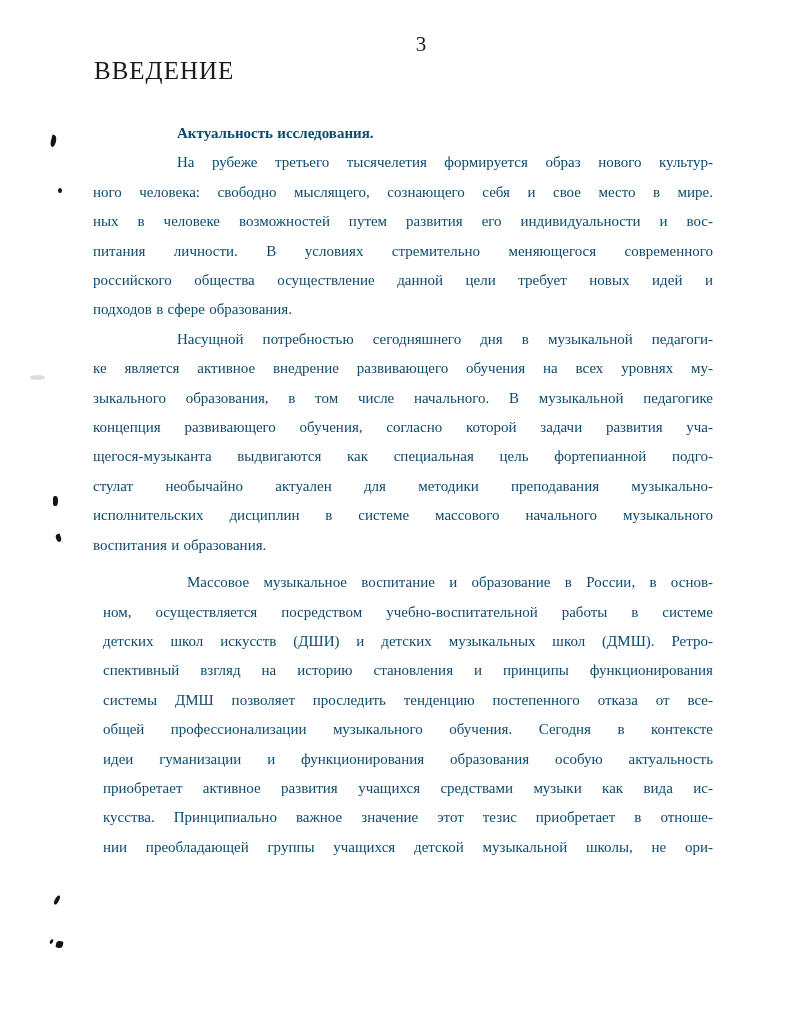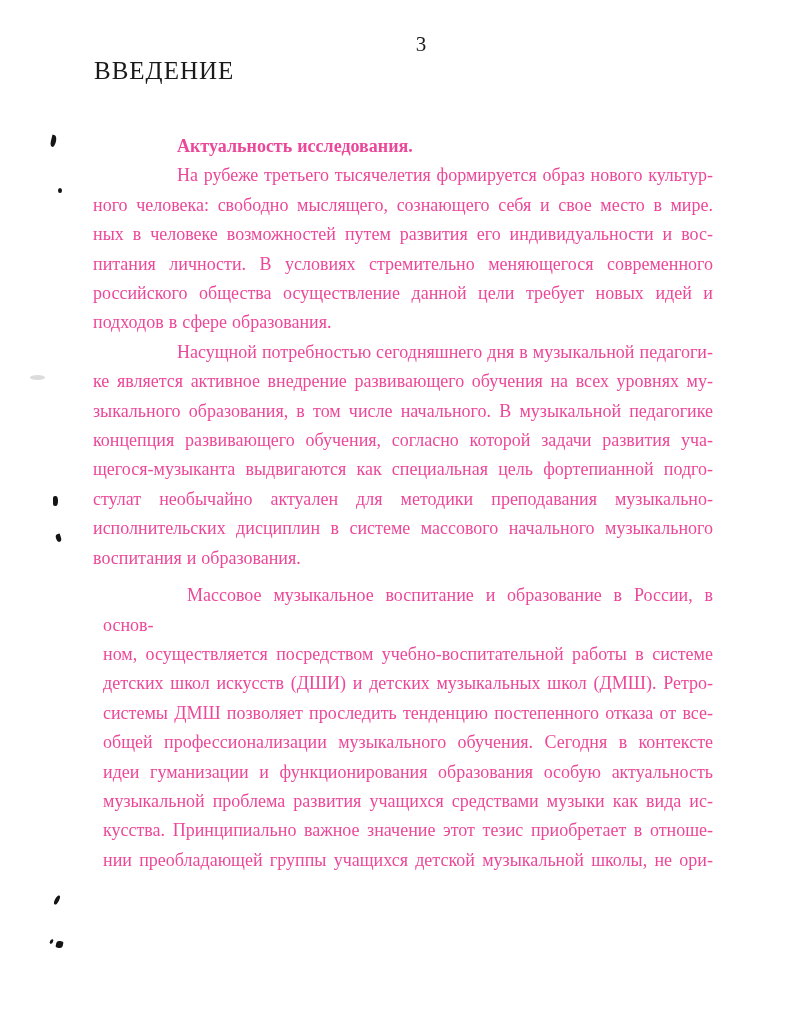--- a/index.html
+++ b/index.html
@@ -34,24 +34,24 @@
     margin: 0;
     font-size: 25px;
     font-weight: 500;
     letter-spacing: 1px;
     line-height: 30px;
     color: #1a1a1a;
   }
   .doc-body {
     position: absolute;
     left: 93px;
-    top: 132px;
+    top: 119px;
     width: 620px;
-    font-size: 18px;
-    color: #ec4899;
+    font-size: 15px;
+    color: #0c4a6e;
   }
   .para { margin: 0; }
   .para.spaced { margin-top: 8px; margin-left: 10px; }
   .line {
     line-height: 29.4px;
     text-align: justify;
     text-align-last: justify;
     white-space: normal;
     word-spacing: 0.5px;
   }
@@ -98,24 +98,25 @@
       <div class="line">щегося-музыканта выдвигаются как специальная цель фортепианной подго-</div>
       <div class="line">стулат необычайно актуален для методики преподавания музыкально-</div>
       <div class="line">исполнительских дисциплин в системе массового начального музыкального</div>
       <div class="line noj">воспитания и образования.</div>
     </div>
 
     <div class="para spaced">
       <div class="line indent">Массовое музыкальное воспитание и образование в России, в основ-</div>
       <div class="line">ном, осуществляется посредством учебно-воспитательной работы в системе</div>
       <div class="line">детских школ искусств (ДШИ) и детских музыкальных школ (ДМШ). Ретро-</div>
+      <div class="line">спективный взгляд на историю становления и принципы функционирования</div>
       <div class="line">системы ДМШ позволяет проследить тенденцию постепенного отказа от все-</div>
       <div class="line">общей профессионализации музыкального обучения. Сегодня в контексте</div>
       <div class="line">идеи гуманизации и функционирования образования особую актуальность</div>
-      <div class="line">музыкальной проблема развития учащихся средствами музыки как вида ис-</div>
+      <div class="line">приобретает активное развития учащихся средствами музыки как вида ис-</div>
       <div class="line">кусства. Принципиально важное значение этот тезис приобретает в отноше-</div>
       <div class="line">нии преобладающей группы учащихся детской музыкальной школы, не ори-</div>
     </div>
 
   </div>
 
   <div class="mark m1"></div>
   <div class="mark m2"></div>
   <div class="mark m3"></div>
   <div class="mark m4"></div>

